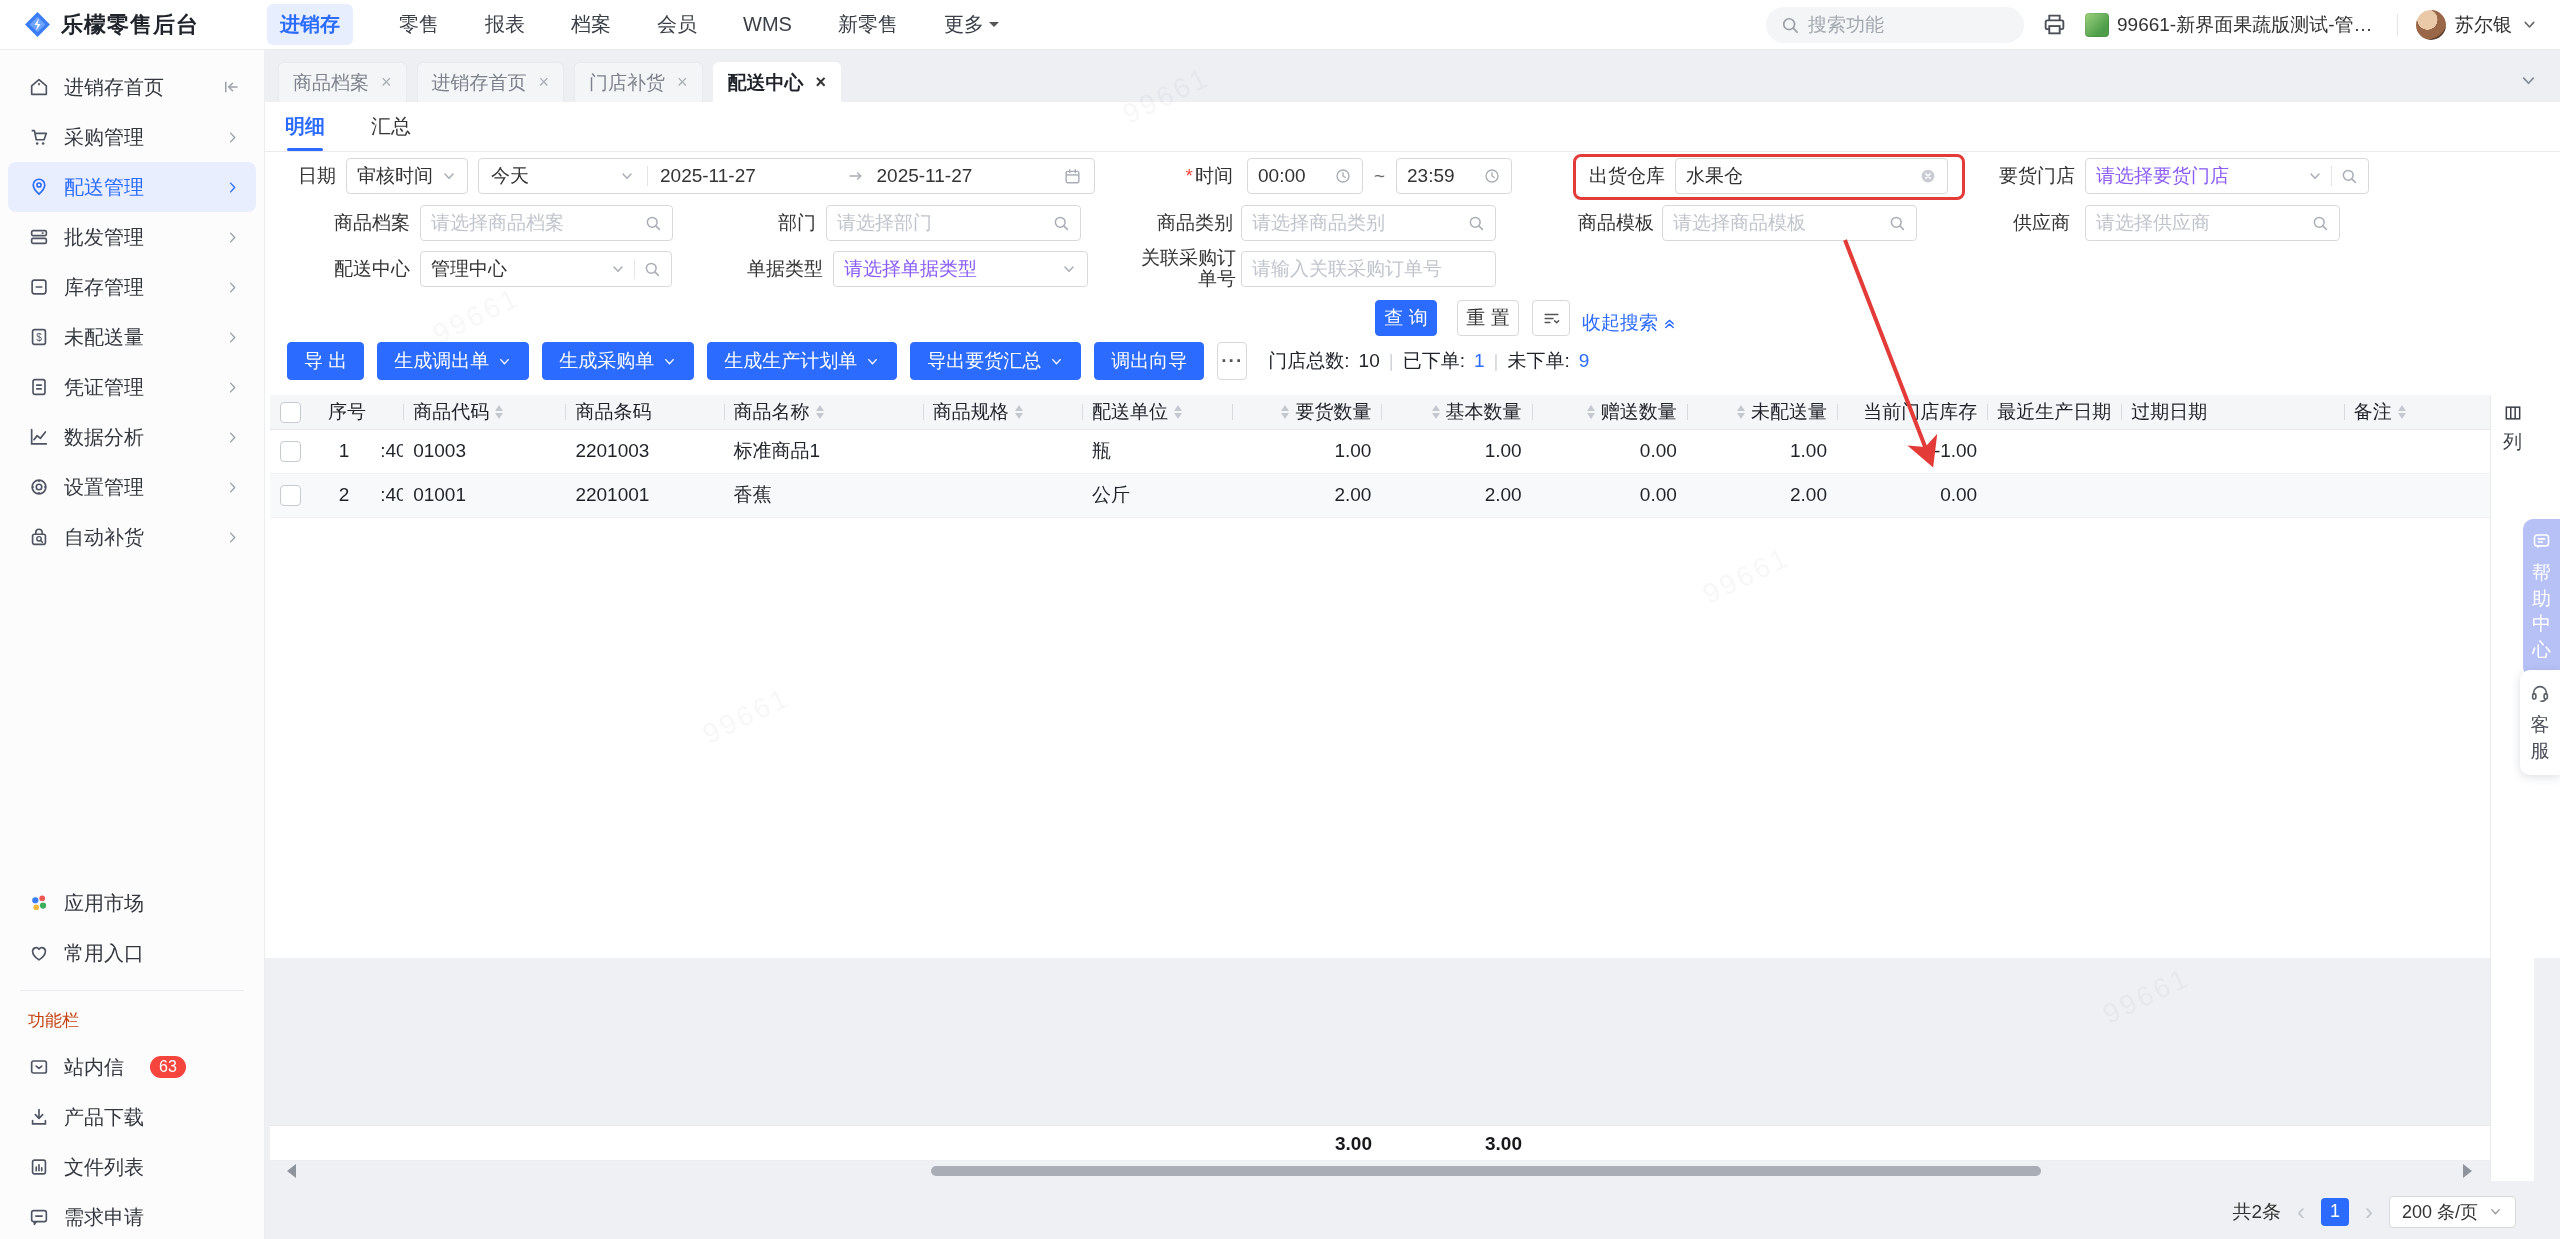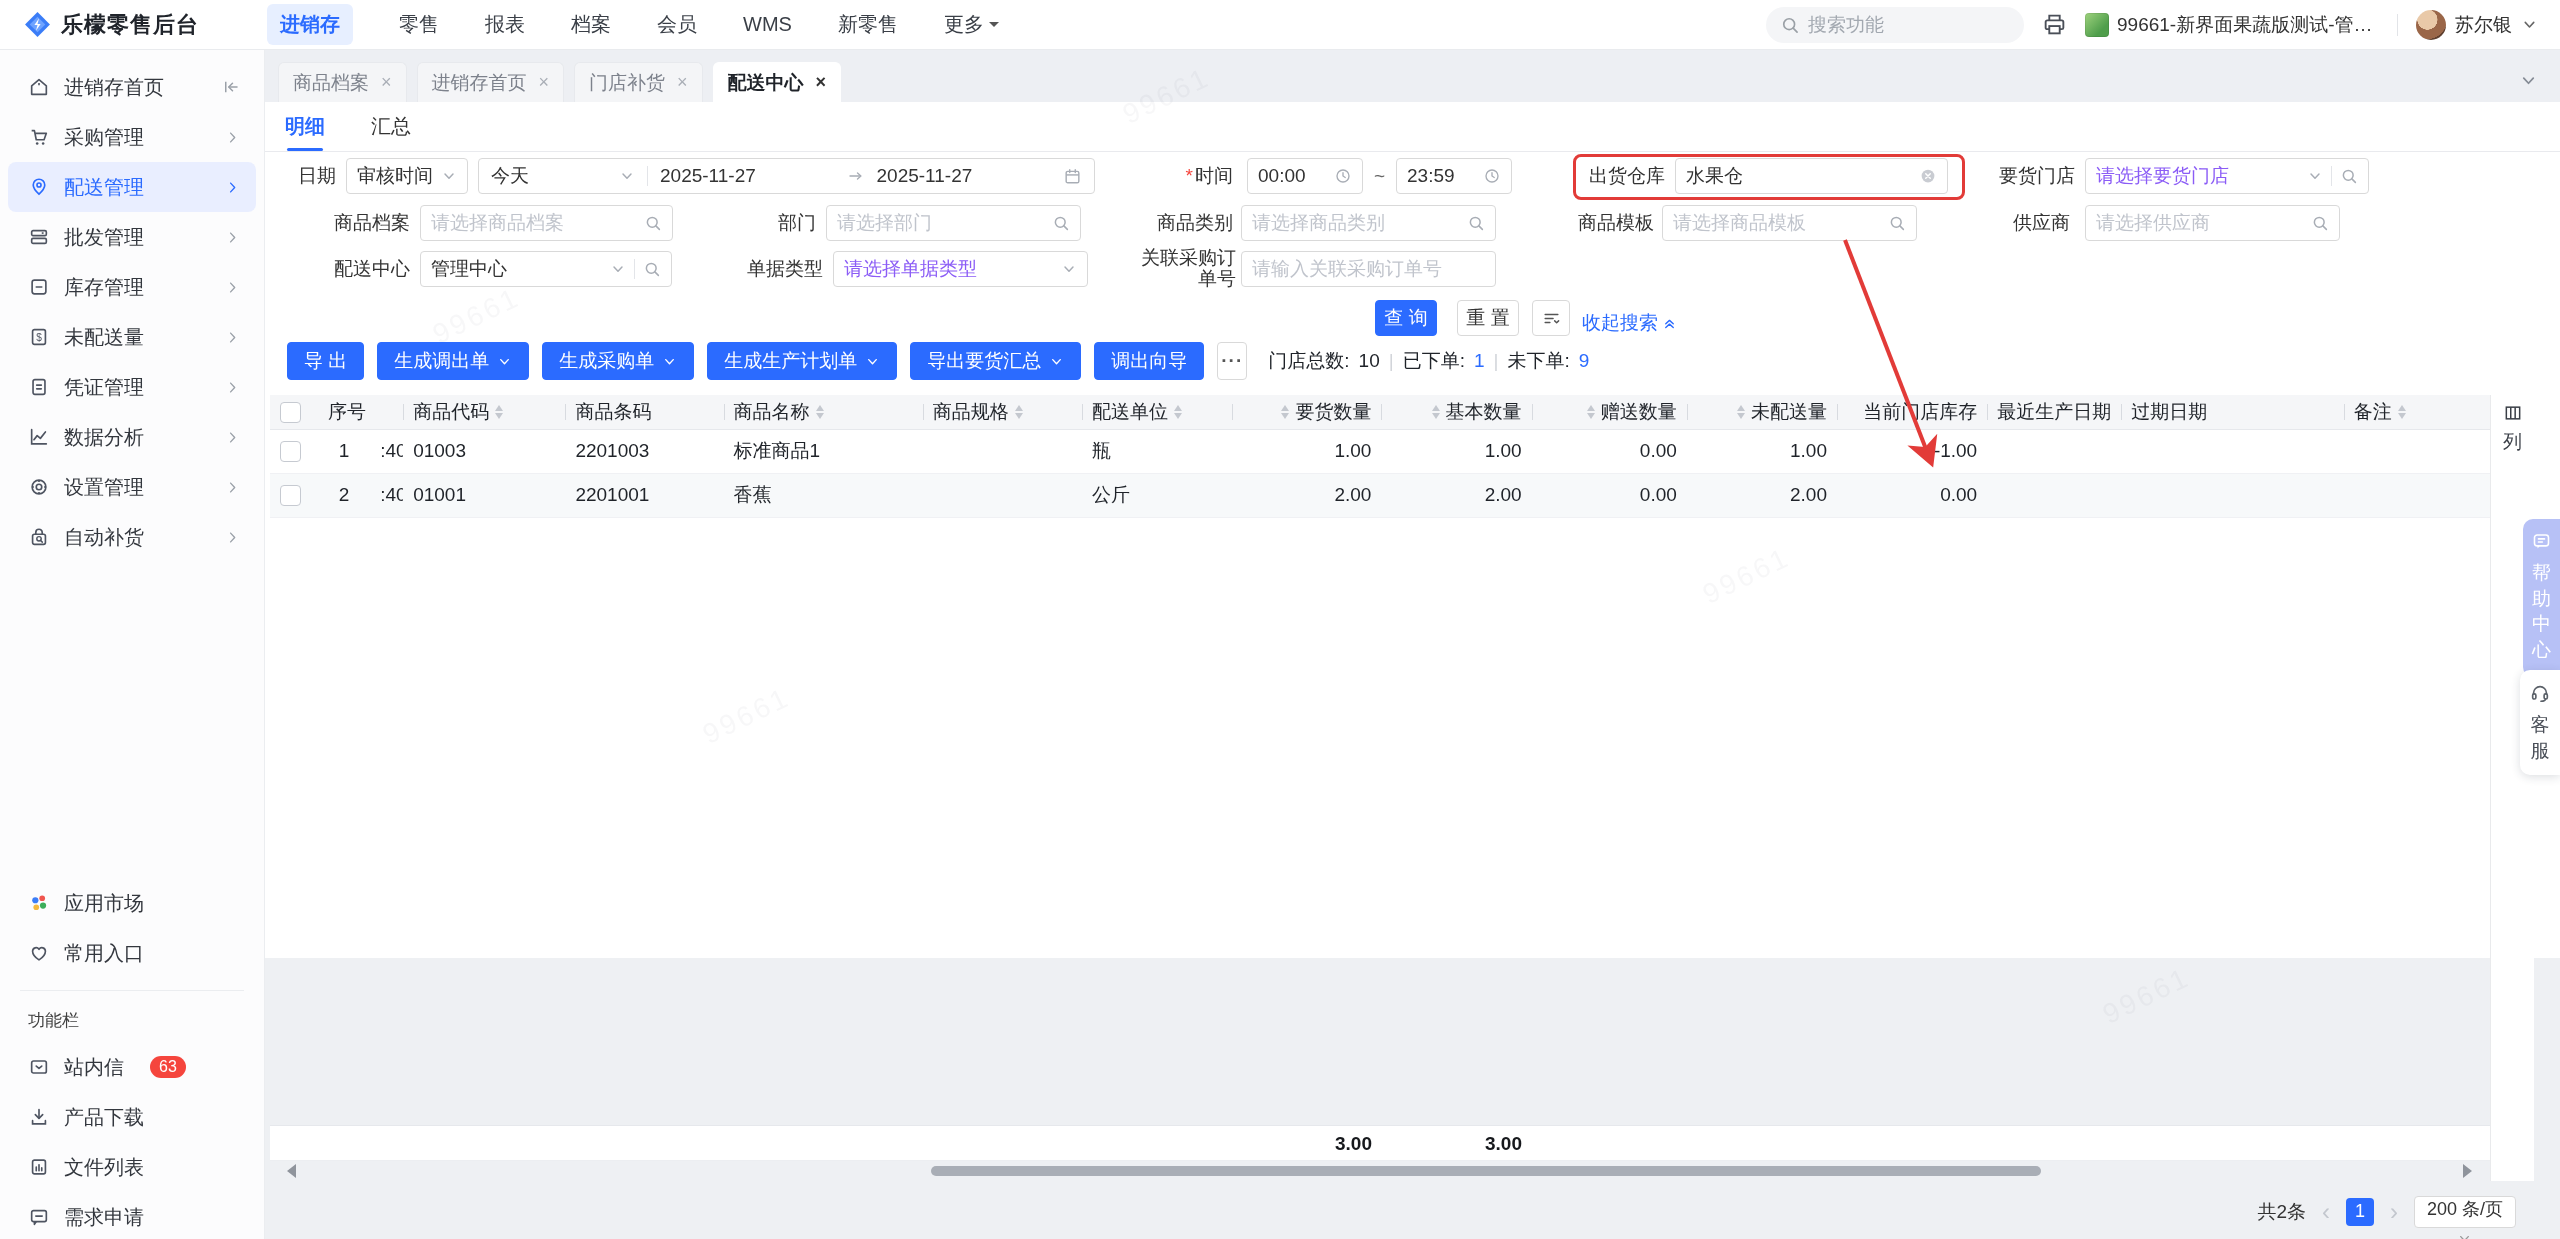--- a/index.html
+++ b/index.html
@@ -31,21 +31,21 @@
 
   
   .sidebar { position:absolute; left:0; top:50px; bottom:0; width:265px; background:#fcfcfd; border-right:1px solid #ebedf0; padding-top:12px; z-index:15; }
   .side-item { height:50px; margin:0 8px; padding:0 16px 0 20px; display:flex; align-items:center; gap:14px; border-radius:8px; color:#33373e; cursor:pointer; }
   .side-item svg { color:#4e5461; }
   .side-item .slabel { font-size:20px; flex:1; white-space:nowrap; }
   .side-item .chev { color:#9aa0a8; }
   .side-item.active { background:#e9eeff; color:#2b6bff; }
   .side-item.active svg, .side-item.active .chev { color:#2b6bff; }
   .side-sep { border-top:1px solid #ebedf0; margin:12px 20px; }
-  .side-section { padding:6px 0 10px 28px; color:#404040; font-size:17px; }
+  .side-section { padding:6px 0 10px 28px; color:#c2410c; font-size:17px; }
   .badge { margin-left:12px; background:#f5453d; color:#fff; font-size:16px; border-radius:11px; padding:2px 9px; line-height:1.1; }
   .spacer { height:316px; }
 
   
   .main { position:absolute; left:265px; top:50px; right:0; bottom:0; }
   .tabstrip { height:52px; background:#edeff3; display:flex; align-items:flex-end; padding:0 0 0 13px; }
   .tab { height:40px; display:flex; align-items:center; gap:12px; padding:0 14px; margin-right:10px; background:#f4f5f7; border:1px solid #e7e9ed; border-bottom:none; border-radius:6px 6px 0 0; color:#7d828c; font-size:19px; cursor:pointer; white-space:nowrap; }
   .tab .x { color:#a9aeb6; font-size:18px; }
   .tab.active { background:#fff; color:#1f2329; font-weight:bold; border-color:#fff; }
   .tab.active .x { color:#333; }
@@ -122,21 +122,21 @@
   .colstrip { position:absolute; left:2225px; top:293px; width:44px; height:786px; border-left:1px solid #e9eaec; background:#fff; display:flex; flex-direction:column; align-items:center; padding-top:8px; gap:6px; color:#3a3f47; }
   .colstrip .clabel { font-size:19px; }
 
   
   .redbox { position:absolute; left:1308px; top:52px; width:392px; height:46px; border:3px solid #e23b38; border-radius:8px; z-index:40; pointer-events:none; }
 
   
   .bottombar { position:absolute; left:0; bottom:0; right:0; height:55px; display:flex; align-items:center; justify-content:flex-end; gap:14px; padding-right:44px; color:#333; font-size:19px; }
   .pgchev { color:#c3c7ce; font-size:24px; line-height:1; padding:0 2px; cursor:pointer; }
   .pgnum { width:28px; height:28px; border-radius:4px; background:#2b6bff; color:#fff; display:flex; align-items:center; justify-content:center; font-size:18px; cursor:pointer; }
-  .pgsize { height:32px; border:1px solid #d9d9d9; border-radius:4px; background:#fff; display:flex; align-items:center; gap:10px; padding:0 12px; color:#333; font-size:18px; cursor:pointer;flex-direction:column; }
+  .pgsize { height:32px; border:1px solid #d9d9d9; border-radius:4px; background:#fff; display:flex; align-items:center; gap:10px; padding:0 12px; color:#333; font-size:18px; cursor:pointer; }
 
   
   .float-help { position:absolute; right:0; top:519px; width:37px; background:#b7c1f6; border-radius:10px 0 0 10px; color:#fff; display:flex; flex-direction:column; align-items:center; padding:12px 0 14px; gap:8px; z-index:60; cursor:pointer; }
   .float-svc { position:absolute; right:0; top:670px; width:40px; background:#fff; border-radius:10px 0 0 10px; color:#4a4f58; display:flex; flex-direction:column; align-items:center; padding:12px 0 12px; gap:8px; box-shadow:0 2px 10px rgba(40,50,70,.16); z-index:60; cursor:pointer; }
   .vtext { width:1.1em; line-height:1.35; text-align:center; font-size:19px; word-break:break-all; }
 
   
   .overlay { position:absolute; left:0; top:0; width:2560px; height:1239px; pointer-events:none; z-index:50; }
   .wm { position:absolute; color:rgba(90,100,125,.05); font-size:28px; transform:rotate(-26deg); z-index:70; pointer-events:none; letter-spacing:3px; }
 </style>

